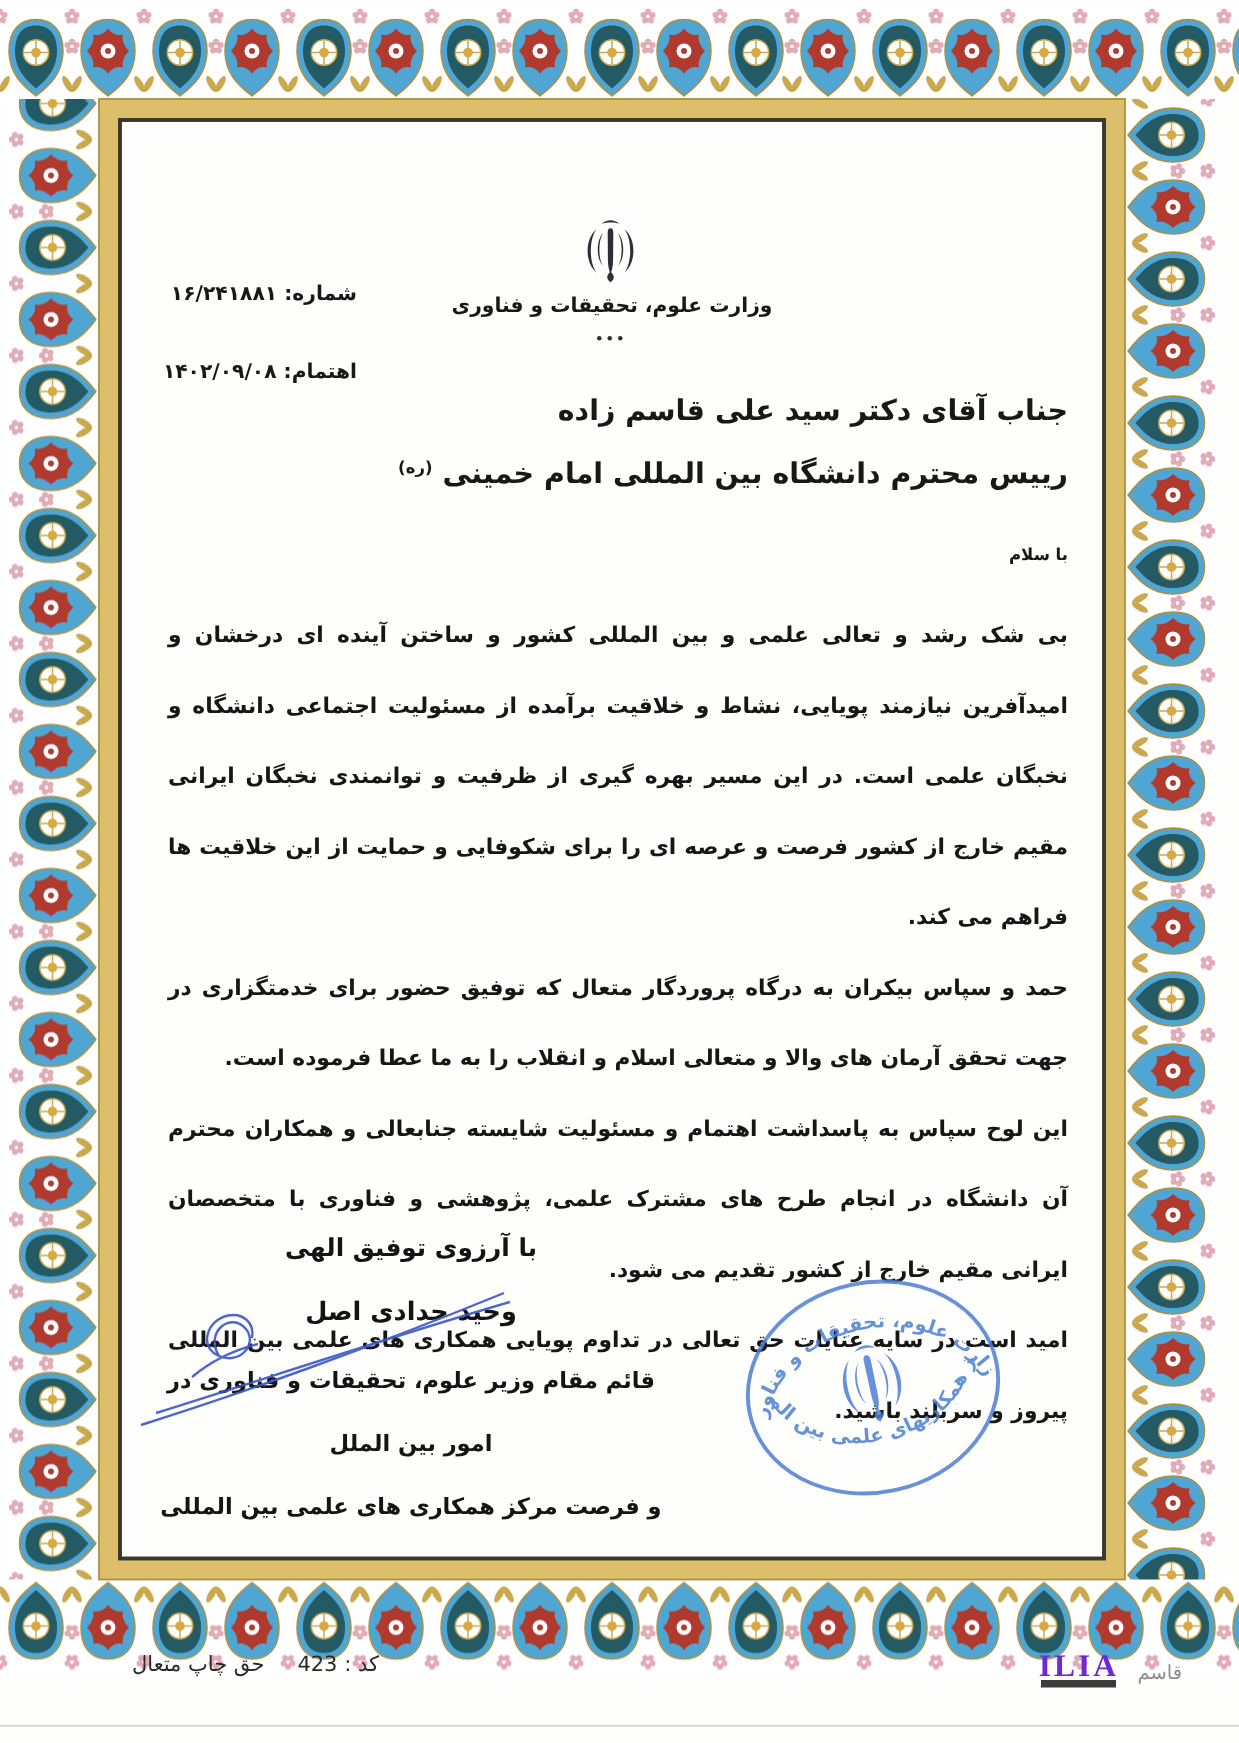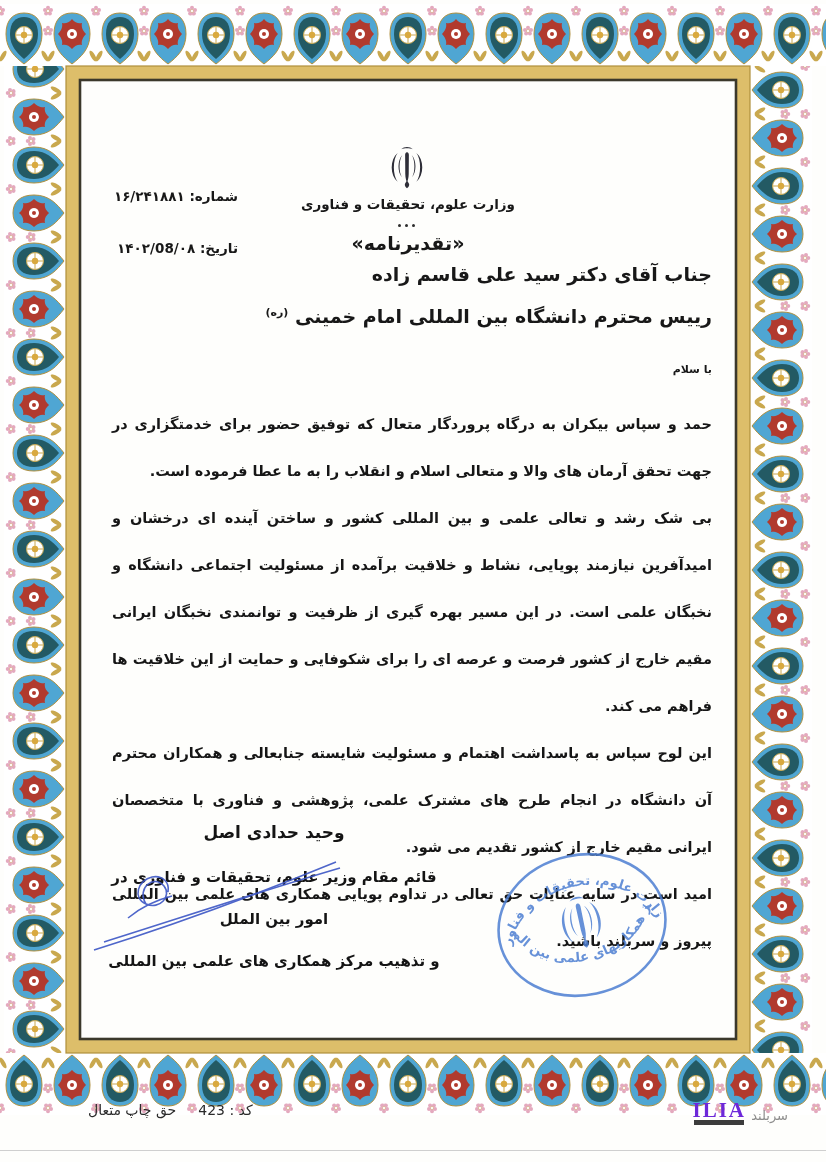--- a/index.html
+++ b/index.html
@@ -108,55 +108,55 @@
     <rect x="66" y="66" width="684" height="987" fill="none" stroke="#b08f3c" stroke-width="1.2"></rect>
 
     <rect x="80" y="80" width="656" height="959" fill="none" stroke="#3b382b" stroke-width="2.6"></rect>
   </svg>
 
   <div class="abs hdr-meta callig" style="left:118px;top:188px;width:120px;">
     <span>شماره:</span>
     <span class="num">۱۶/۲۴۱۸۸۱</span>
   </div>
   <div class="abs hdr-meta callig" style="left:118px;top:240px;width:120px;">
-    <span>تاریخ:</span>
-    <span class="num">۱۴۰۲/08/۰۸</span>
+    <span>اهتمام:</span>
+    <span class="num">۱۴۰۲/۰۹/۰۸</span>
   </div>
 
   <svg class="abs" style="left:384px;top:143px;color:#2e2e38" width="46" height="50" viewBox="0 0 64 64" aria-hidden="true">
     <use href="#emblem-sym"></use>
   </svg>
 
   <div class="abs center ministry callig" style="left:263px;top:196px;width:290px;">وزارت علوم، تحقیقات و فناوری</div>
 
   <div class="abs orn-dots" style="left:398px;top:224px;">
     <span></span>
       <span></span>
       <span></span>
   </div>
-  <div class="abs center doc-title callig" style="left:313px;top:232px;width:190px;">«تقدیرنامه»</div>
 
   <div class="abs recip2 callig" style="right:114px;top:305px;">
     <span>رییس محترم دانشگاه بین المللی امام خمینی</span>
     <sup>(ره)</sup>
   </div>
   <div class="abs recip1 callig" style="right:114px;top:263px;">جناب آقای دکتر سید علی قاسم زاده</div>
   <div class="abs salut callig" style="right:114px;top:363px;">با سلام</div>
 
   <div class="abs body-block" style="right:114px;top:401px;">
+    <p>بی شک رشد و تعالی علمی و بین المللی کشور و ساختن آینده ای درخشان و امیدآفرین نیازمند پویایی، نشاط و خلاقیت برآمده از مسئولیت اجتماعی دانشگاه و نخبگان علمی است. در این مسیر بهره گیری از ظرفیت و توانمندی نخبگان ایرانی مقیم خارج از کشور فرصت و عرصه ای را برای شکوفایی و حمایت از این خلاقیت ها فراهم می کند.</p>
     <p>حمد و سپاس بیکران به درگاه پروردگار متعال که توفیق حضور برای خدمتگزاری در جهت تحقق آرمان های والا و متعالی اسلام و انقلاب را به ما عطا فرموده است.</p>
-    <p>بی شک رشد و تعالی علمی و بین المللی کشور و ساختن آینده ای درخشان و امیدآفرین نیازمند پویایی، نشاط و خلاقیت برآمده از مسئولیت اجتماعی دانشگاه و نخبگان علمی است. در این مسیر بهره گیری از ظرفیت و توانمندی نخبگان ایرانی مقیم خارج از کشور فرصت و عرصه ای را برای شکوفایی و حمایت از این خلاقیت ها فراهم می کند.</p>
     <p>این لوح سپاس به پاسداشت اهتمام و مسئولیت شایسته جنابعالی و همکاران محترم آن دانشگاه در انجام طرح های مشترک علمی، پژوهشی و فناوری با متخصصان ایرانی مقیم خارج از کشور تقدیم می شود.</p>
     <p>امید است در سایه عنایات حق تعالی در تداوم پویایی همکاری های علمی بین المللی پیروز و سربلند باشید.</p>
   </div>
 
   <div class="abs sig-block" style="left:100px;top:822px;">
+    <div class="sig-wish">با آرزوی توفیق الهی</div>
     <div class="sig-name">وحید حدادی اصل</div>
     <div class="sig-role">قائم مقام وزیر علوم، تحقیقات و فناوری در امور بین الملل</div>
-    <div class="sig-role">و تذهیب مرکز همکاری های علمی بین المللی</div>
+    <div class="sig-role">و فرصت مرکز همکاری های علمی بین المللی</div>
   </div>
 
   <svg class="abs" style="left:88px;top:846px;" width="260" height="115" aria-hidden="true">
     <g fill="none" stroke="#3c56c5" stroke-width="1.6" opacity="0.9">
       <path d="M6,104 C70,84 160,52 248,16"></path>
       <path d="M16,96 C80,76 170,46 252,22"></path>
       <path d="M58,58 C48,42 66,28 76,40 C84,50 72,64 58,58 C44,52 50,34 64,31 C74,29 82,36 80,46"></path>
       <path d="M40,72 C52,62 68,54 84,50"></path>
     </g>
   </svg>
@@ -180,16 +180,16 @@
 
   <div class="abs footer-code" style="left:88px;top:1102px;">
     <span>کد : 423</span>
     <span>حق چاپ متعال</span>
   </div>
 
   <div class="abs ilia" style="right:80px;top:1101px;">
     <div class="word">ILIA</div>
     <div class="bar"></div>
   </div>
-  <div class="abs tazhib-lbl" style="right:38px;top:1108px;">سربلند</div>
+  <div class="abs tazhib-lbl" style="right:38px;top:1108px;">قاسم</div>
 
   <div class="abs scan-edge"></div>
 </div>
 
 </body></html>

